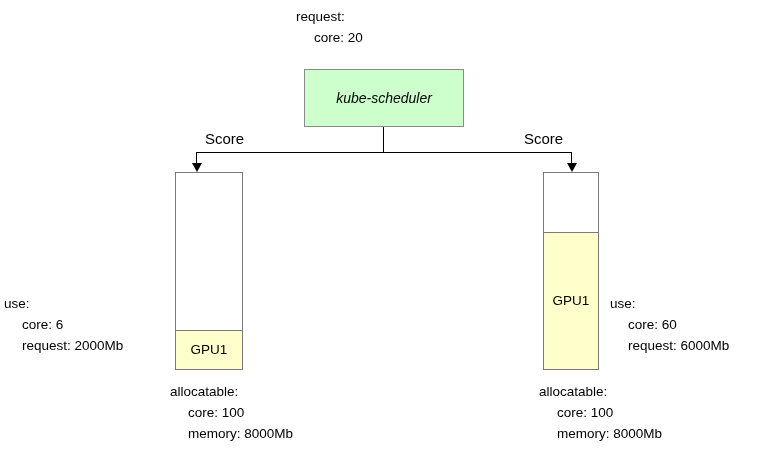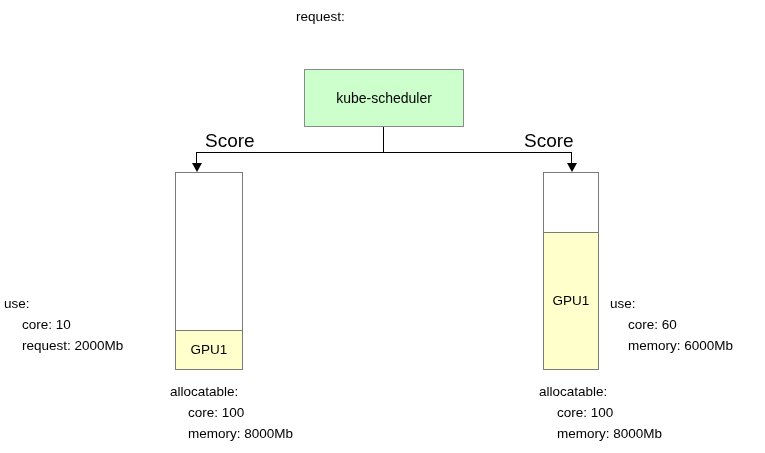--- a/index.html
+++ b/index.html
@@ -36,40 +36,41 @@
     width: 160px;
     height: 58px;
     background: #ccffcc;
     border: 1px solid #8a8a8a;
     box-sizing: border-box;
     display: flex;
     align-items: center;
     justify-content: center;
     font-size: 14px;
     color: #000000;
+    font-style: italic;
   }
 
   
   .line-v, .line-h {
     background: #000000;
   }
   .line-v { width: 1px; }
   .line-h { height: 1px; }
 
   
   .arrowhead {
     width: 0;
     height: 0;
     border-left: 5px solid transparent;
     border-right: 5px solid transparent;
     border-top: 9px solid #000000;
   }
 
   .score-label {
-    font-size: 19px;
+    font-size: 15px;
     color: #000000;
     white-space: nowrap;
   }
 
   
   .node-bar {
     border: 1px solid #7a7a7a;
     box-sizing: border-box;
     background: #ffffff;
     display: flex;
@@ -88,20 +89,21 @@
     width: 100%;
   }
 </style>
 </head>
 <body>
 
 <div id="canvas">
 
   <div class="abs textblock" style="left:296px; top:6px;">
     <div>request:</div>
+    <div class="indent">core: 20</div>
   </div>
 
   <div class="abs scheduler-box">
     <span>kube-scheduler</span>
   </div>
 
   <div class="abs line-v" style="left:383px; top:127px; height:26px;"></div>
 
   <div class="abs line-h" style="left:196px; top:152px; width:375px;"></div>
 
@@ -114,40 +116,40 @@
   <div class="abs score-label" style="left:524px; top:130px;">Score</div>
 
   <div class="abs node-bar" id="bar-left" style="left: 175px; top: 172px; width: 68px; height: 198px; background: rgb(255, 255, 255);">
     <div class="node-used" id="used-left" style="height: 39.2px; background: rgb(255, 255, 204);">
       <span>GPU1</span>
     </div>
   </div>
 
   <div class="abs textblock" style="left:4px; top:293px;">
     <div>use:</div>
-    <div class="indent">core: 10</div>
+    <div class="indent">core: 6</div>
     <div class="indent">request: 2000Mb</div>
   </div>
 
   <div class="abs textblock" style="left:170px; top:381px;">
     <div>allocatable:</div>
     <div class="indent">core: 100</div>
     <div class="indent">memory: 8000Mb</div>
   </div>
 
   <div class="abs node-bar" id="bar-right" style="left: 543px; top: 172px; width: 56px; height: 198px; background: rgb(255, 255, 255);">
     <div class="node-used" id="used-right" style="height: 137.2px; background: rgb(255, 255, 204);">
       <span>GPU1</span>
     </div>
   </div>
 
   <div class="abs textblock" style="left:610px; top:293px;">
     <div>use:</div>
     <div class="indent">core: 60</div>
-    <div class="indent">memory: 6000Mb</div>
+    <div class="indent">request: 6000Mb</div>
   </div>
 
   <div class="abs textblock" style="left:539px; top:381px;">
     <div>allocatable:</div>
     <div class="indent">core: 100</div>
     <div class="indent">memory: 8000Mb</div>
   </div>
 
 </div>
 

